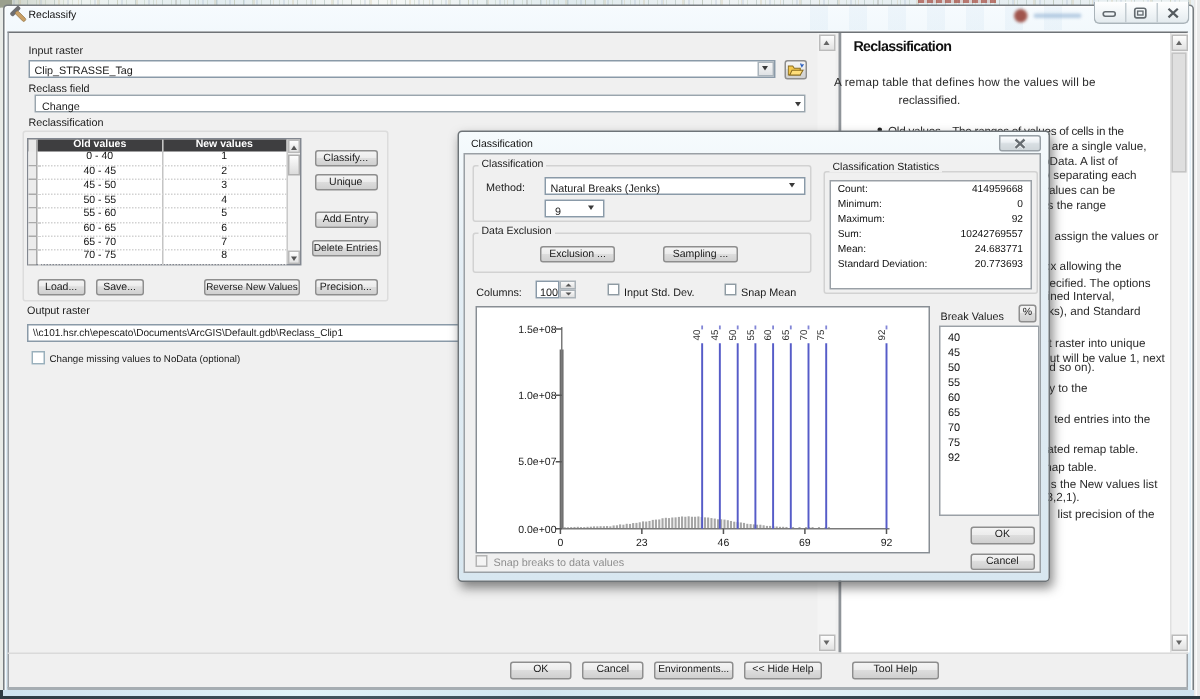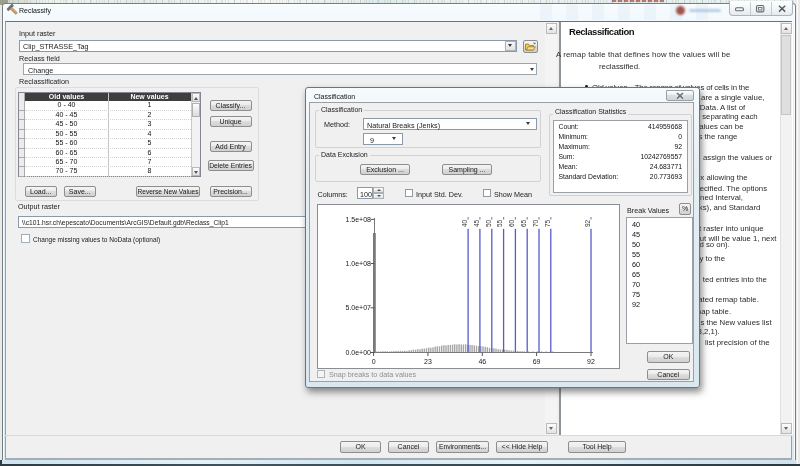--- a/index.html
+++ b/index.html
@@ -265,21 +265,21 @@
 <div class="lbl" style="left:317.5px;top:189.5px;">Columns:</div>
 <div class="white" style="left:357.4px;top:187px;width:16px;height:11.5px;border-color:#8a9aa8;"></div>
 <div class="lbl" style="left:360px;top:189.5px;font-size:7.2px;">100</div>
 <div class="abs" style="left:373.4px;top:187px;width:10.5px;height:6px;background:linear-gradient(#fafafa,#e0e0e0);border:1px solid #aab2b8;box-sizing:border-box;"></div>
 <div class="abs" style="left:373.4px;top:192.6px;width:10.5px;height:6px;background:linear-gradient(#fafafa,#e0e0e0);border:1px solid #aab2b8;box-sizing:border-box;"></div>
 <div class="abs" style="left:376.6px;top:189px;width:0;height:0;border-left:2px solid transparent;border-right:2px solid transparent;border-bottom:2.5px solid #555;"></div>
 <div class="abs" style="left:376.6px;top:195px;width:0;height:0;border-left:2px solid transparent;border-right:2px solid transparent;border-top:2.5px solid #555;"></div>
 <div class="abs" style="left:404.5px;top:189px;width:8px;height:8px;background:#fff;border:1px solid #8f9ba3;box-sizing:border-box;"></div>
 <div class="lbl" style="left:416px;top:189.5px;">Input Std. Dev.</div>
 <div class="abs" style="left:482.5px;top:189px;width:8px;height:8px;background:#fff;border:1px solid #8f9ba3;box-sizing:border-box;"></div>
-<div class="lbl" style="left:494px;top:189.5px;">Show Mean</div>
+<div class="lbl" style="left:494px;top:189.5px;">Snap Mean</div>
 
 <div class="abs" style="left:316.8px;top:203.5px;width:303px;height:165px;background:#fff;border:1px solid #888e94;box-sizing:border-box;"></div>
 <svg class="abs" style="left:317px;top:204px;" width="302" height="164" viewBox="0 0 302 164">
  <g fill="#a6a6a6">
  <rect x="58.8" y="147.5" width="1.4" height="1.0"></rect>
 <rect x="60.9" y="147.5" width="1.4" height="1.0"></rect>
 <rect x="63.1" y="147.4" width="1.4" height="1.1"></rect>
 <rect x="65.3" y="147.3" width="1.4" height="1.2"></rect>
 <rect x="67.5" y="147.2" width="1.4" height="1.3"></rect>
 <rect x="69.6" y="147.4" width="1.4" height="1.1"></rect>

